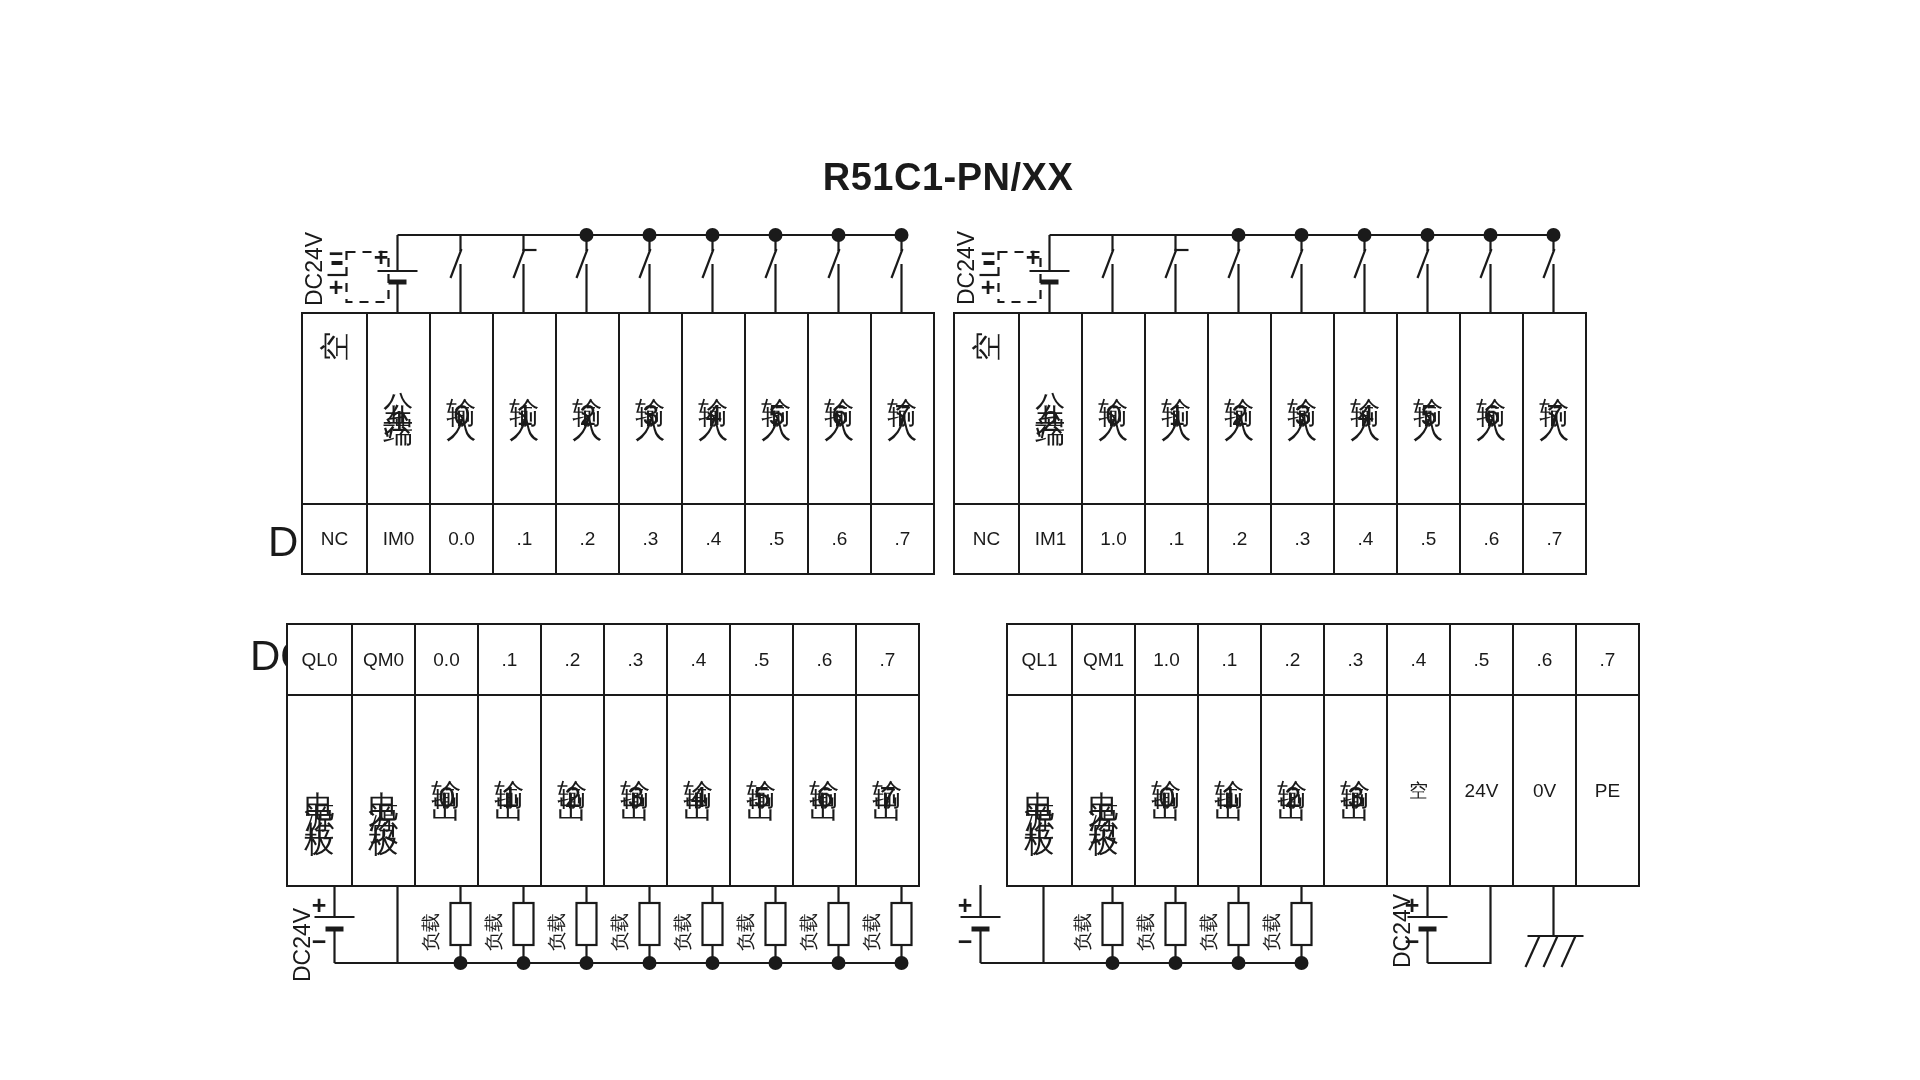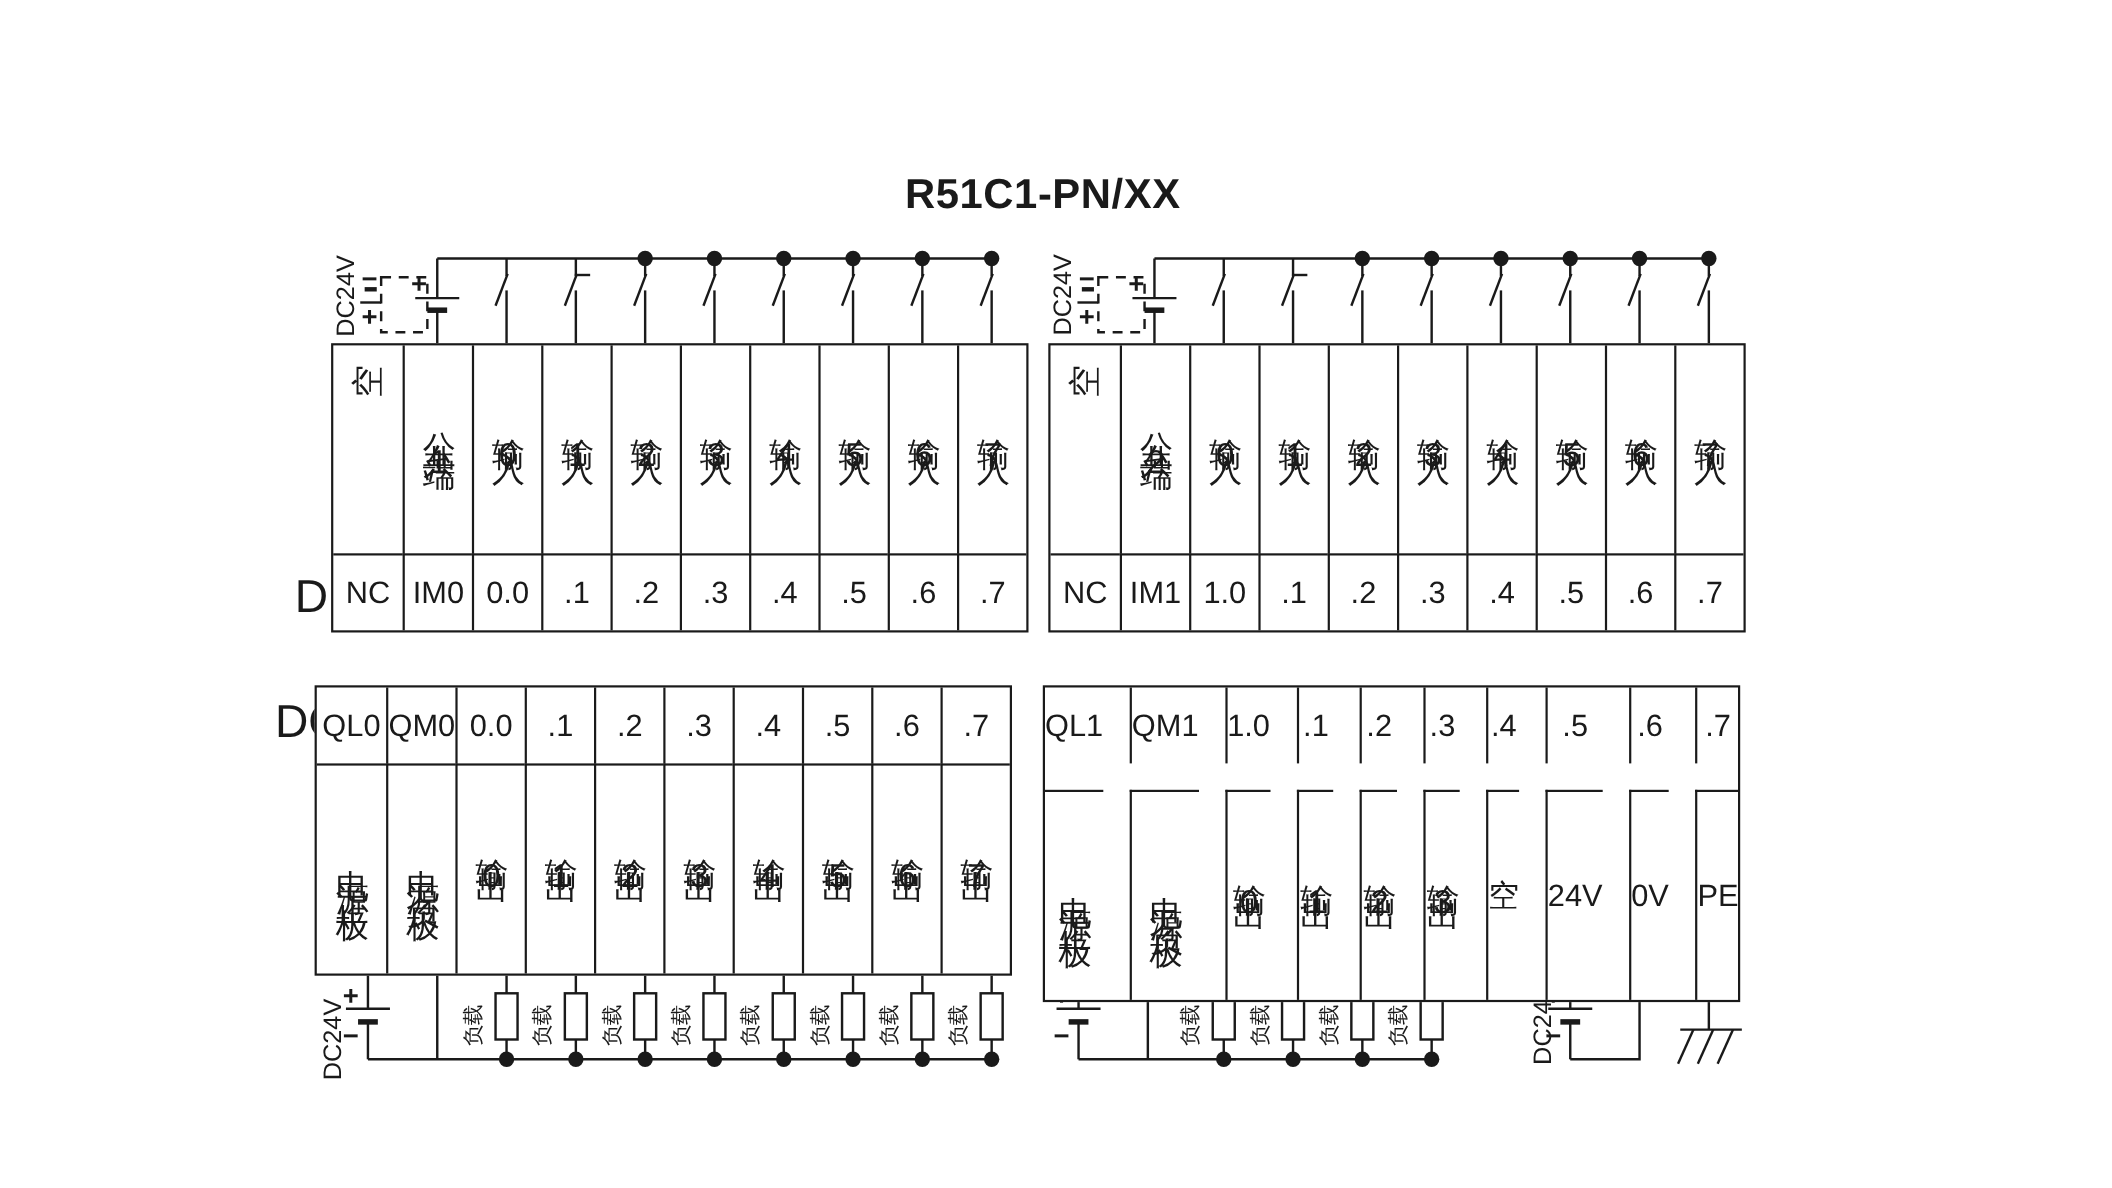--- a/index.html
+++ b/index.html
@@ -11,21 +11,21 @@
   .blklbl{position:absolute;width:90px;text-align:right;font-size:42px;}
   
   .tbl{position:absolute;display:grid;grid-template-columns:repeat(10,1fr);
        width:630px;border:2px solid #1a1a1a;background:#fff;box-sizing:content-box;}
   .tbl.di{grid-template-rows:189px 70px;}
   .tbl.dq{grid-template-rows:69px 191px;}
   .c{box-sizing:border-box;border-left:2px solid #1a1a1a;display:flex;
      align-items:center;justify-content:center;position:relative;overflow:visible;}
   .tbl > .c:nth-child(10n+1){border-left:none;}
   .tbl > .c:nth-child(n+11){border-top:2px solid #1a1a1a;}
-  .term{font-size:28px;white-space:nowrap;text-align:center;}
+  .term{font-size:19px;white-space:nowrap;text-align:center;}
   .vtxt{writing-mode:vertical-rl;text-orientation:upright;font-size:30px;
         letter-spacing:12px;line-height:1.05;}
   .topalign{align-items:flex-start;padding-top:12px;}
   .rotin{display:inline-block;transform:rotate(-90deg);font-size:30px;}
   .svgtxt{font-family:"Liberation Sans","DejaVu Sans",sans-serif;}
   .sgn{font-size:25px;font-weight:bold;}
   .dcv{font-size:23px;}
   .ld{font-size:19px;}
 </style>
 </head>
@@ -315,21 +315,21 @@
         <span class="vtxt">输出5</span>
       </div>
     <div class="c">
         <span class="vtxt">输出6</span>
       </div>
     <div class="c">
         <span class="vtxt">输出7</span>
       </div>
   </div>
 
-  <div class="tbl dq" style="left:948px;top:623px;gap:24px;">
+  <div class="tbl dq" style="left:1006px;top:623px;">
     <div class="c term">QL1</div>
     <div class="c term">QM1</div>
     <div class="c term">1.0</div>
     <div class="c term">.1</div>
     <div class="c term">.2</div>
     <div class="c term">.3</div>
     <div class="c term">.4</div>
     <div class="c term">.5</div>
     <div class="c term">.6</div>
     <div class="c term">.7</div>

